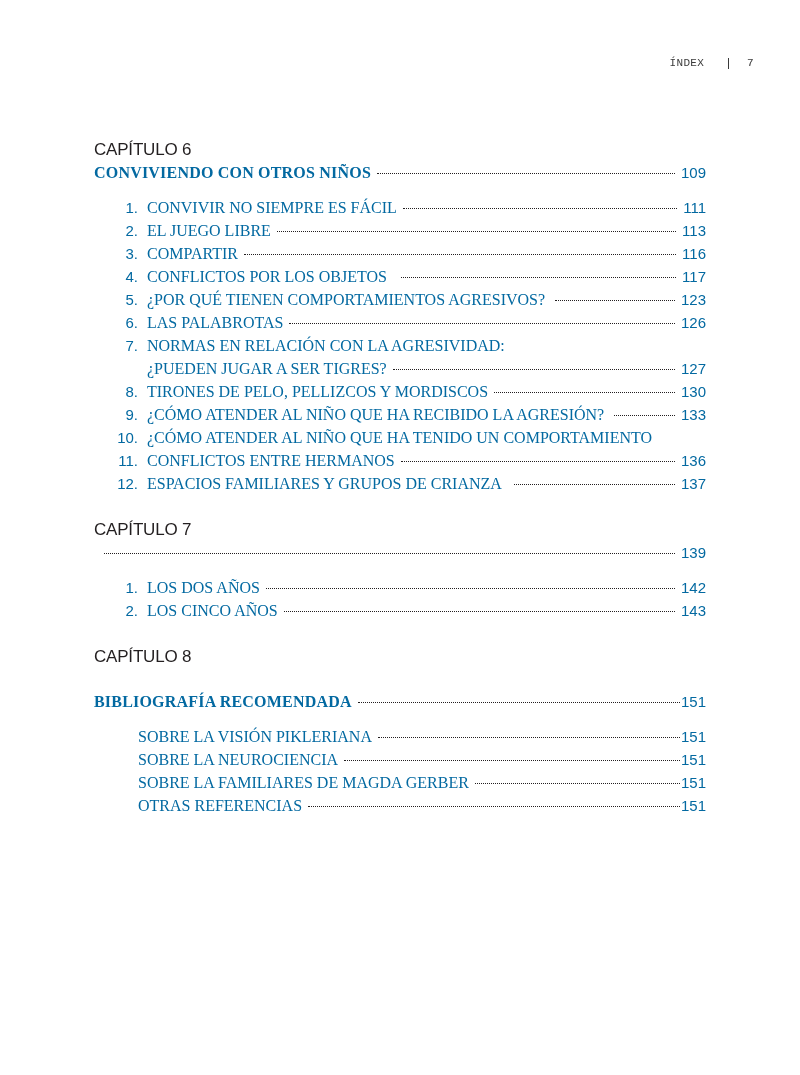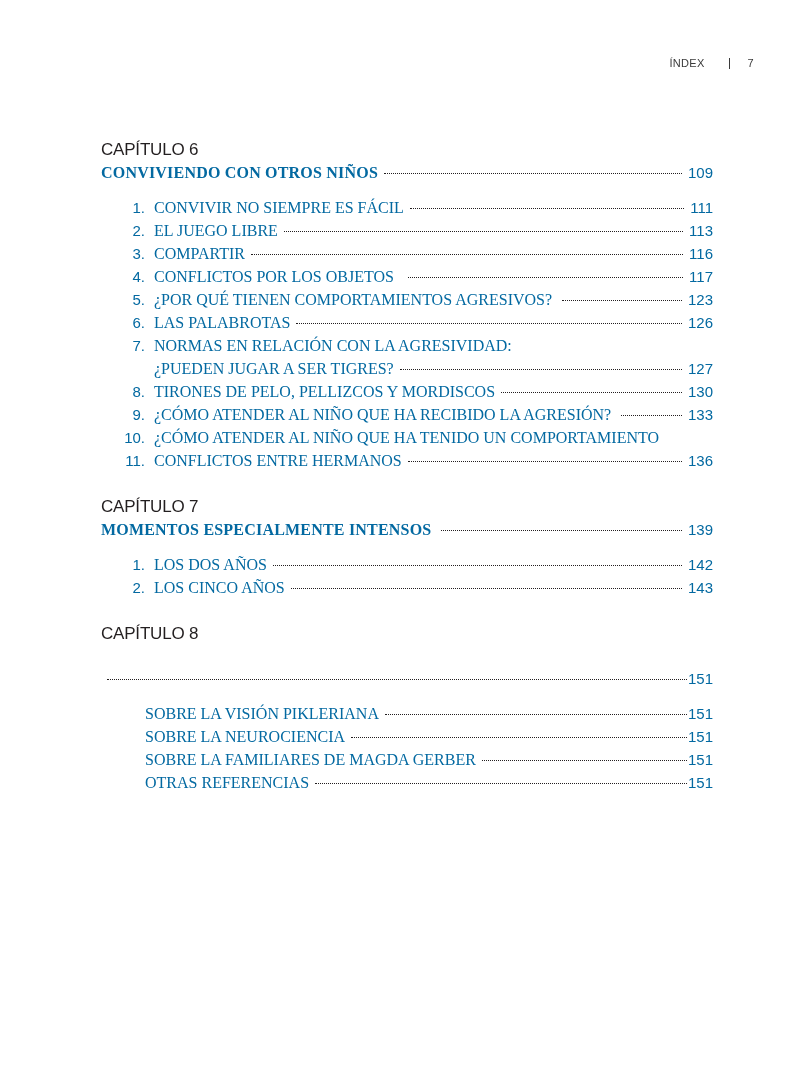--- a/index.html
+++ b/index.html
@@ -11,37 +11,37 @@
       width: 800px;
       height: 1075px;
       position: relative;
       overflow: hidden;
       color: #231f20;
     }
     .running-head {
       position: absolute;
       top: 57px;
       right: 46px;
-      font-family: Liberation Sans, sans-serif;
+      font-family: Liberation Mono, monospace;
       font-size: 11px;
       color: #3a3a3a;
       display: flex;
       align-items: center;
       letter-spacing: 0.3px;
     }
     .running-head .sep {
       display: inline-block;
       width: 1px;
       height: 11px;
       background: #3a3a3a;
       margin: 0 18px 0 24px;
     }
     .toc {
       position: absolute;
-      left: 101px;
+      left: 94px;
       top: 138px;
       width: 612px;
     }
     .chapter-label {
       font-family: "Liberation Sans", sans-serif;
       font-size: 17px;
       font-weight: normal;
       color: #231f20;
       line-height: 23px;
       height: 23px;
@@ -194,26 +194,32 @@
       <span class="num-gap"></span>
     <span class="title">¿CÓMO ATENDER AL NIÑO QUE HA TENIDO UN COMPORTAMIENTO</span>
   </div>
   <div class="row">
     <span class="num">11.</span>
       <span class="num-gap"></span>
     <span class="title">CONFLICTOS ENTRE HERMANOS</span>
     <span class="dots"></span>
     <span class="page">136</span>
   </div>
+  <div class="row">
+    <span class="num">12.</span>
+      <span class="num-gap"></span>
+    <span class="title">ESPACIOS FAMILIARES Y GRUPOS DE CRIANZA</span>
+    <span class="dots" style="margin-left:12px"></span>
+    <span class="page">137</span>
+  </div>
 
   <div class="spacer-m"></div>
 
   <div class="chapter-label">CAPÍTULO 7</div>
   <div class="row heading">
-    <span class="title">MOMENTOS ESPECIALMENTE INTENSOS</span>
     <span class="dots" style="margin-left:10px"></span>
     <span class="page">139</span>
   </div>
   <div class="spacer-s"></div>
   <div class="row">
     <span class="num">1.</span>
       <span class="num-gap"></span>
     <span class="title">LOS DOS AÑOS</span>
     <span class="dots"></span>
     <span class="page">142</span>
@@ -226,20 +232,21 @@
     <span class="page">143</span>
   </div>
 
   <div class="spacer-m"></div>
 
   <div class="chapter-label">CAPÍTULO 8</div>
 
   <div class="spacer-l"></div>
 
   <div class="row heading">
+    <span class="title">BIBLIOGRAFÍA RECOMENDADA</span>
     <span class="dots tight"></span>
     <span class="page">151</span>
   </div>
   <div class="spacer-s"></div>
   <div class="row sub">
     <span class="num-gap"></span>
     <span class="title">SOBRE LA VISIÓN PIKLERIANA</span>
     <span class="dots tight"></span>
     <span class="page">151</span>
   </div>

